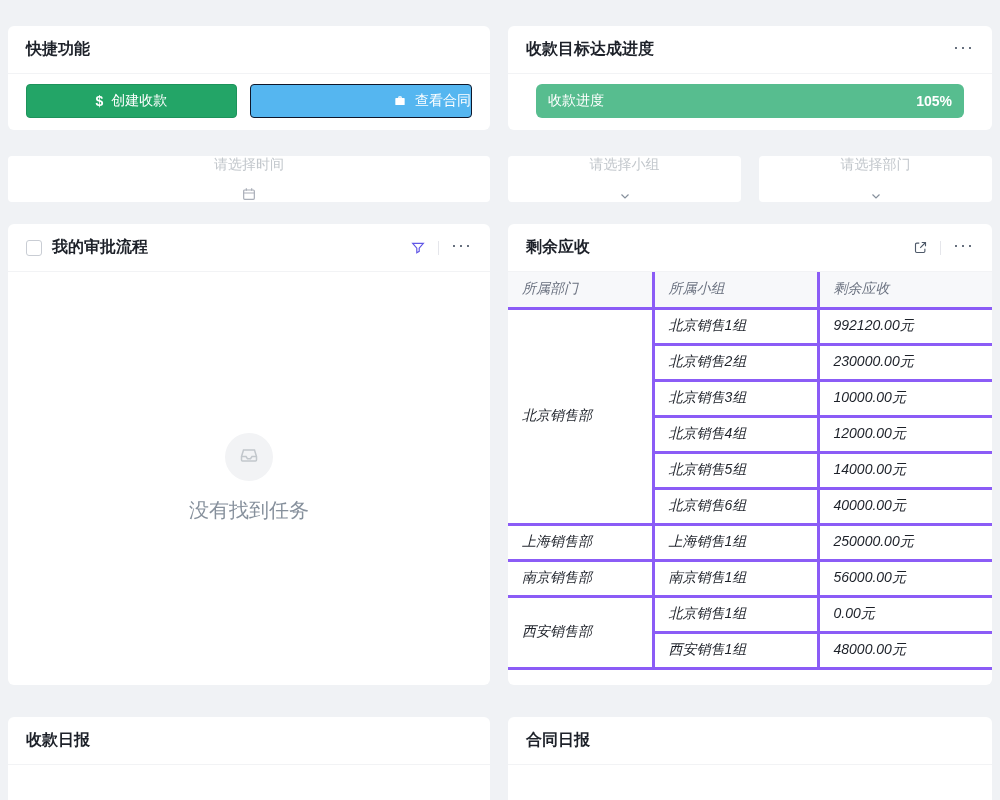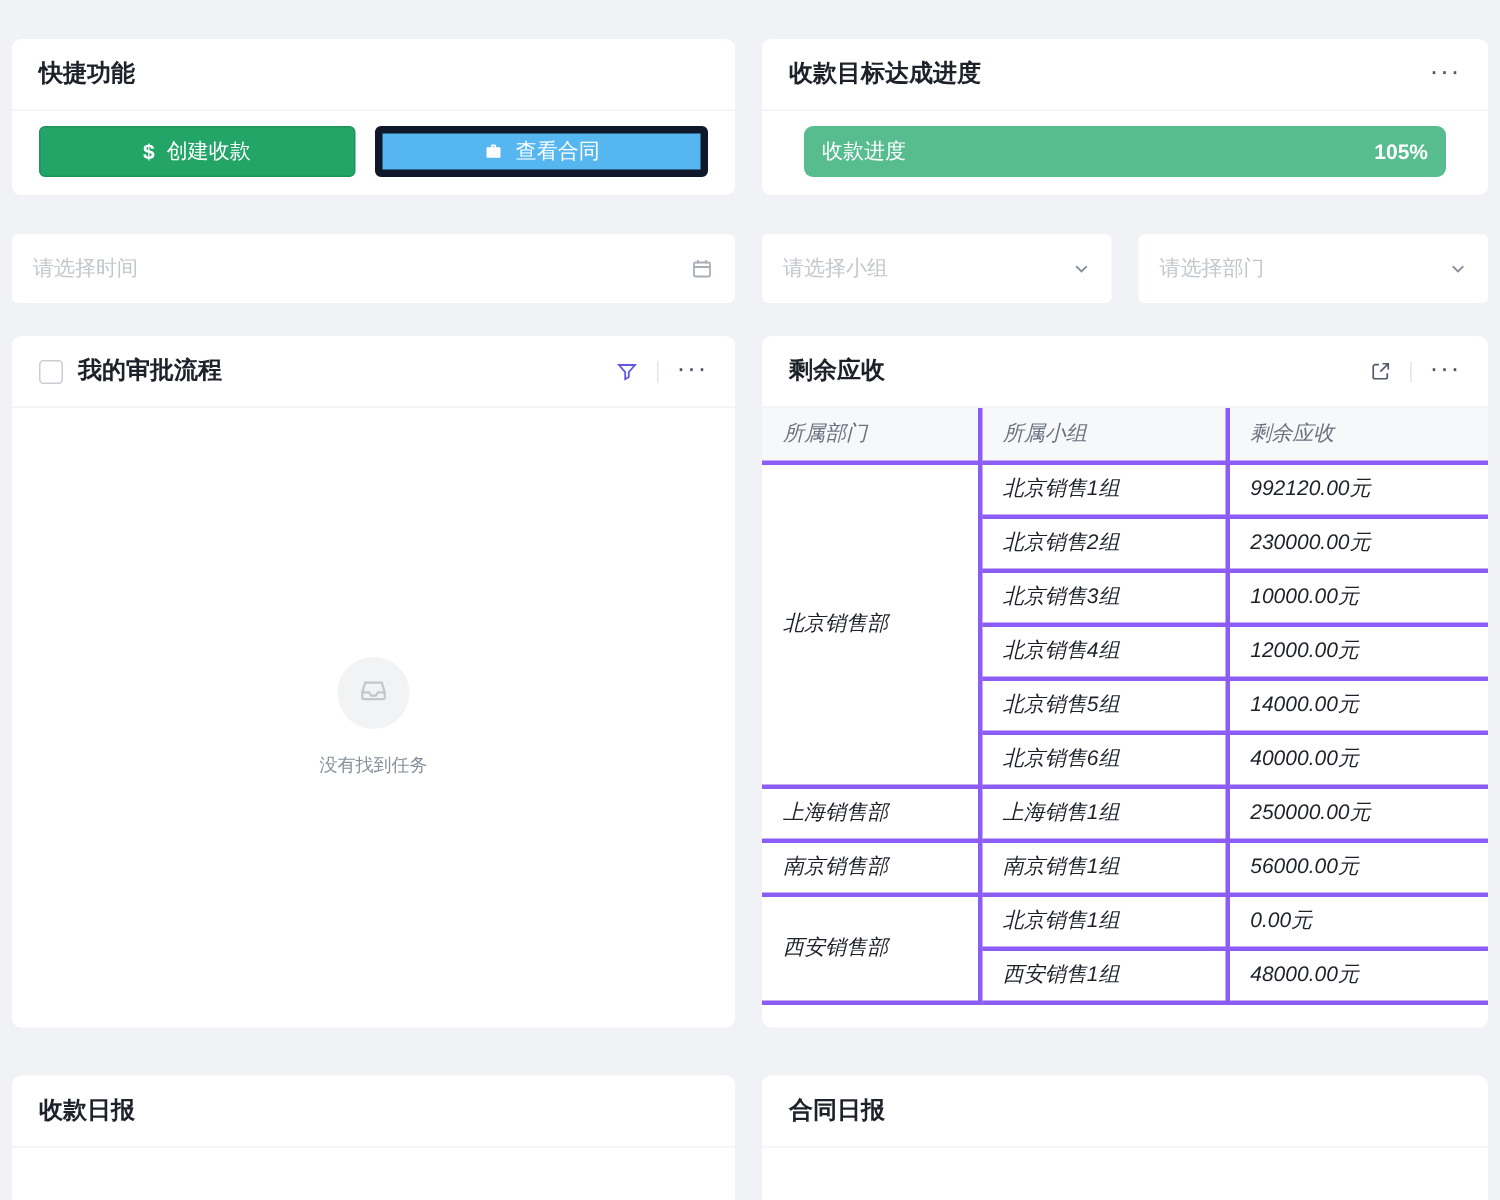--- a/index.html
+++ b/index.html
@@ -34,56 +34,56 @@
   
   .row1 { margin-bottom:26px; }
   .row1 .card { height:104px; }
   .qa-body { padding:10px 18px; display:flex; gap:13px; }
   .btn {
     height:34px; border-radius:4px; border:none; cursor:pointer;
     display:flex; align-items:center; justify-content:center; gap:8px;
     color:#fff; font-size:14px; font-family:"Liberation Sans",sans-serif;
   }
   .btn-green { background:#23a567; width:220px; border:1px solid #1d935b; }
-  .btn-blue  { background:#55b6f0; width:232px; border:5px solid #0f172a; }
+  .btn-blue  { background:#55b6f0; width:232px; border:1px solid #0f172a;justify-content:flex-end; }
   .btn .ic { display:flex; align-items:center; }
   .dollar-glyph { font-size:14px; font-weight:700; }
 
   .progress-body { padding:10px 28px; }
   .progress-bar {
     height:34px; border-radius:6px; background:#57bd8f;
     display:flex; align-items:center; justify-content:space-between;
     padding:0 12px; color:#fff; font-size:14px;
   }
   .progress-value { font-weight:700; }
 
   
   .row2 { margin-bottom:22px; }
   .input-box {
     background:#fff; border-radius:4px; height:46px;
     display:flex; align-items:center; justify-content:space-between;
-    padding:0 14px; font-size:14px; color:#c2c7cc; cursor:pointer;
+    padding:0 14px; font-size:14px; color:#c2c7cc; cursor:pointer;flex-direction:column;
   }
   .right-filters { display:grid; grid-template-columns:233px 233px; column-gap:18px; }
 
   
   .row3 { margin-bottom:32px; }
   .row3 .card { height:461px; display:flex; flex-direction:column; }
   .checkbox {
     width:16px; height:16px; border:1.5px solid #c9cdd4; border-radius:3px;
     background:#fff; cursor:pointer; flex:0 0 auto;
   }
   .approval-body {
     flex:1; display:flex; flex-direction:column; align-items:center; justify-content:center; gap:16px;
   }
   .empty-circle {
     width:48px; height:48px; border-radius:50%; background:#f2f3f5;
     display:flex; align-items:center; justify-content:center;
   }
-  .empty-text { font-size:12px; color:#86909c; }
+  .empty-text { font-size:20px; color:#86909c; }
 
   
   table.recv { width:100%; border-collapse:collapse; font-size:14px; table-layout:fixed;font-style:italic; }
   table.recv col.c1 { width:145px; }
   table.recv col.c2 { width:165px; }
   table.recv col.c3 { width:174px; }
   table.recv th, table.recv td {
     height:36px; padding:0 14px; text-align:left; font-weight:400;
     border:3px solid #8b5cf6; white-space:nowrap; overflow:hidden;
   }

